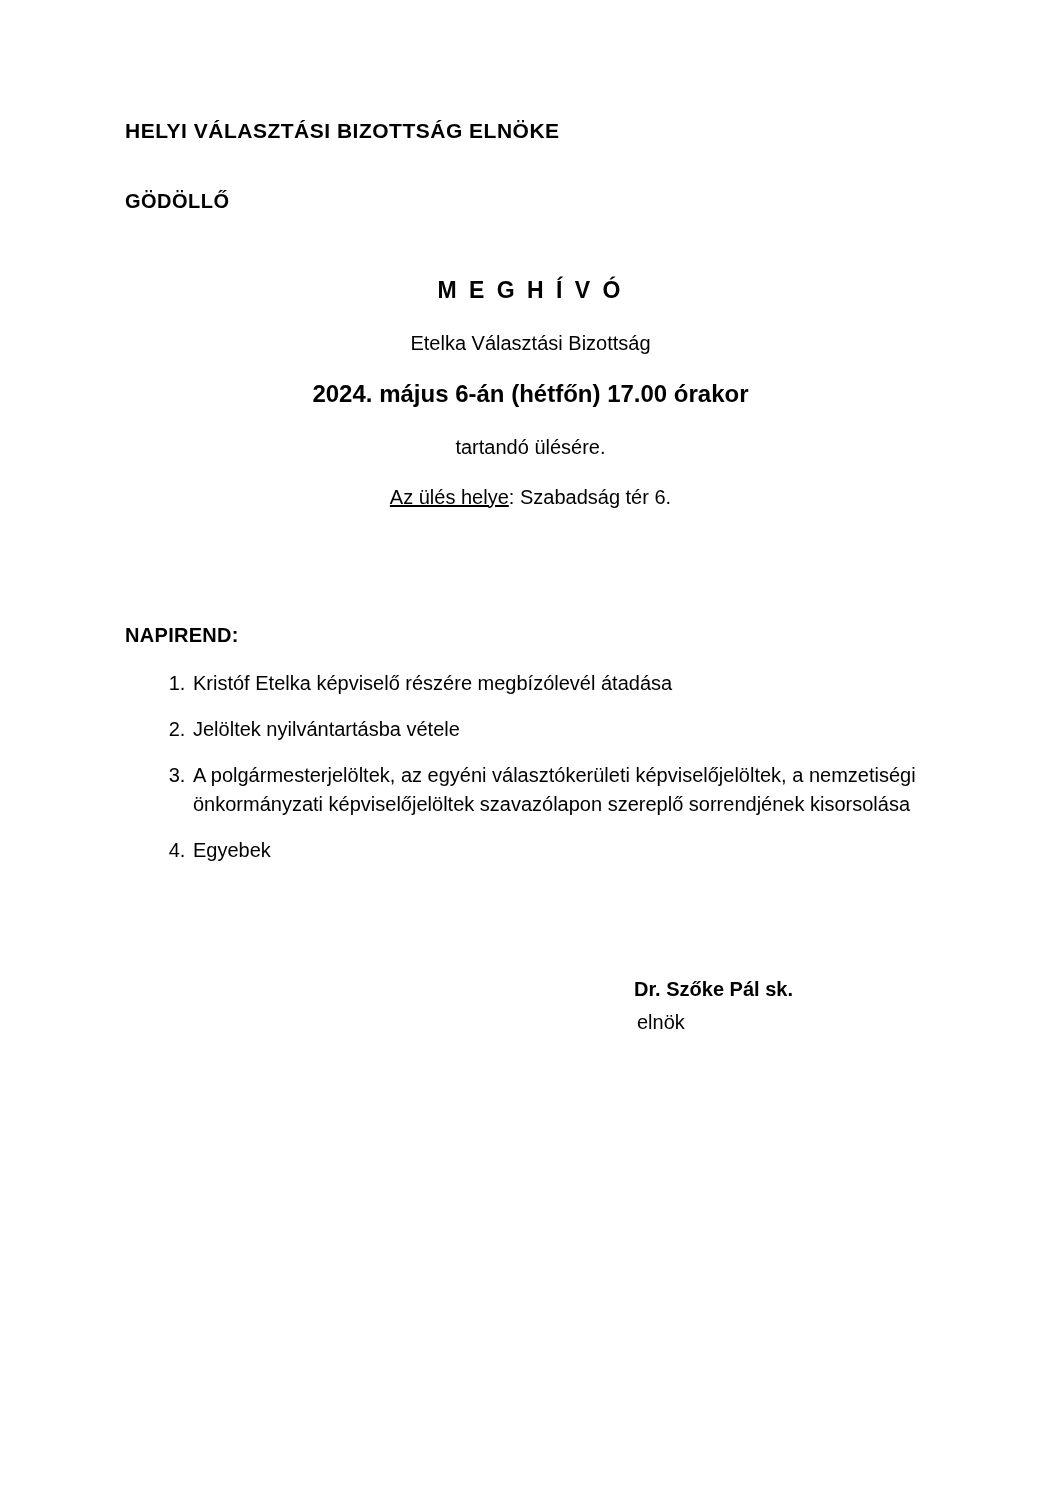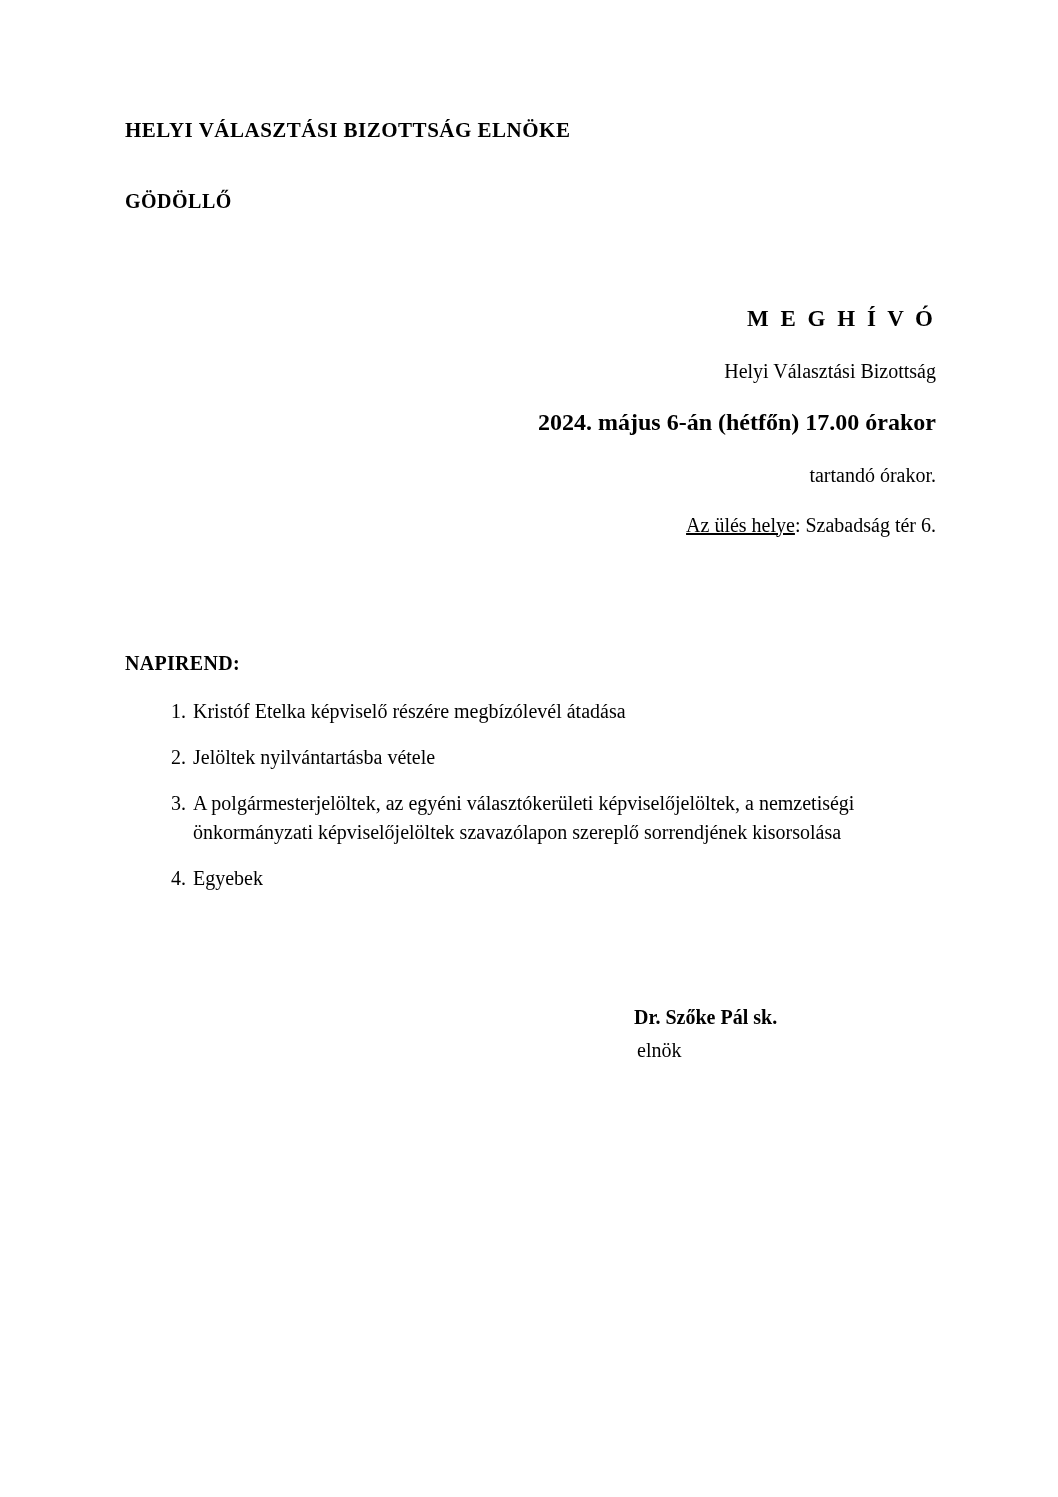--- a/index.html
+++ b/index.html
@@ -7,42 +7,42 @@
     margin: 0;
     padding: 0;
     background: #ffffff;
   }
   .page {
     position: relative;
     width: 1058px;
     height: 1497px;
     background: #ffffff;
     color: #000000;
-    font-family: Liberation Serif, serif;
+    font-family: Liberation Sans, sans-serif;
     font-size: 20px;
     line-height: 1.2;
     box-sizing: border-box;
     padding: 118px 122px 12px 125px;
     overflow: hidden;
   }
   .header-line1 {
     font-size: 21px;
     font-weight: bold;
     letter-spacing: 0.5px;
     margin: 0;
   }
   .header-line2 {
     font-size: 20px;
     font-weight: bold;
     letter-spacing: 0.5px;
     margin: 46px 0 0 0;
   }
   .centered-block {
-    text-align: right;
-    margin-top: 92px;
+    text-align: center;
+    margin-top: 64px;
   }
   .doc-title {
     font-size: 23px;
     font-weight: bold;
     letter-spacing: 3px;
     margin: 0;
   }
   .subtitle {
     margin: 26px 0 0 0;
   }
@@ -93,25 +93,25 @@
 
 <div class="page">
 
   <p class="header-line1">HELYI VÁLASZTÁSI BIZOTTSÁG ELNÖKE</p>
 
   <p class="header-line2">GÖDÖLLŐ</p>
 
   <div class="centered-block">
     <p class="doc-title">M E G H Í V Ó</p>
 
-    <p class="subtitle">Helyi Választási Bizottság</p>
+    <p class="subtitle">Etelka Választási Bizottság</p>
 
     <p class="datetime">2024. május 6-án (hétfőn) 17.00 órakor</p>
 
-    <p class="session-line">tartandó órakor.</p>
+    <p class="session-line">tartandó ülésére.</p>
 
     <p class="location-line">
       <span class="underline">Az ülés helye</span><span>: Szabadság tér 6.</span>
     </p>
   </div>
 
   <p class="agenda-heading">NAPIREND:</p>
 
   <ol class="agenda-list">
     <li>Kristóf Etelka képviselő részére megbízólevél átadása</li>

